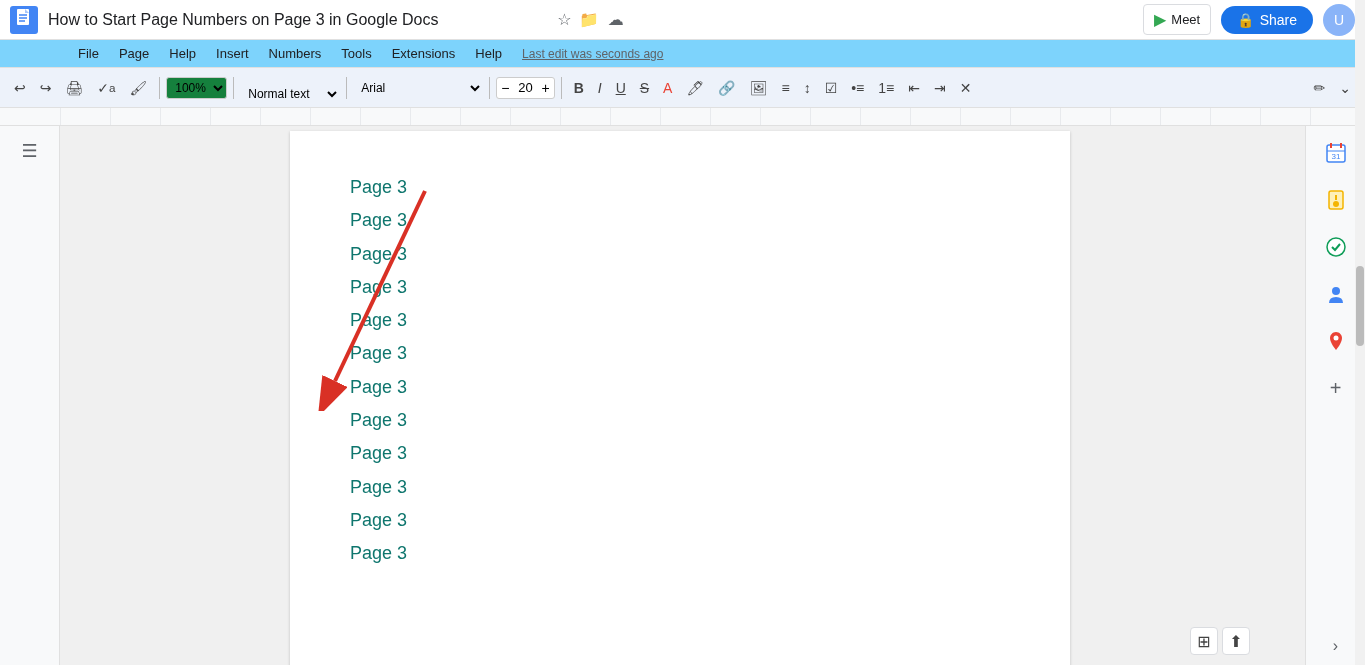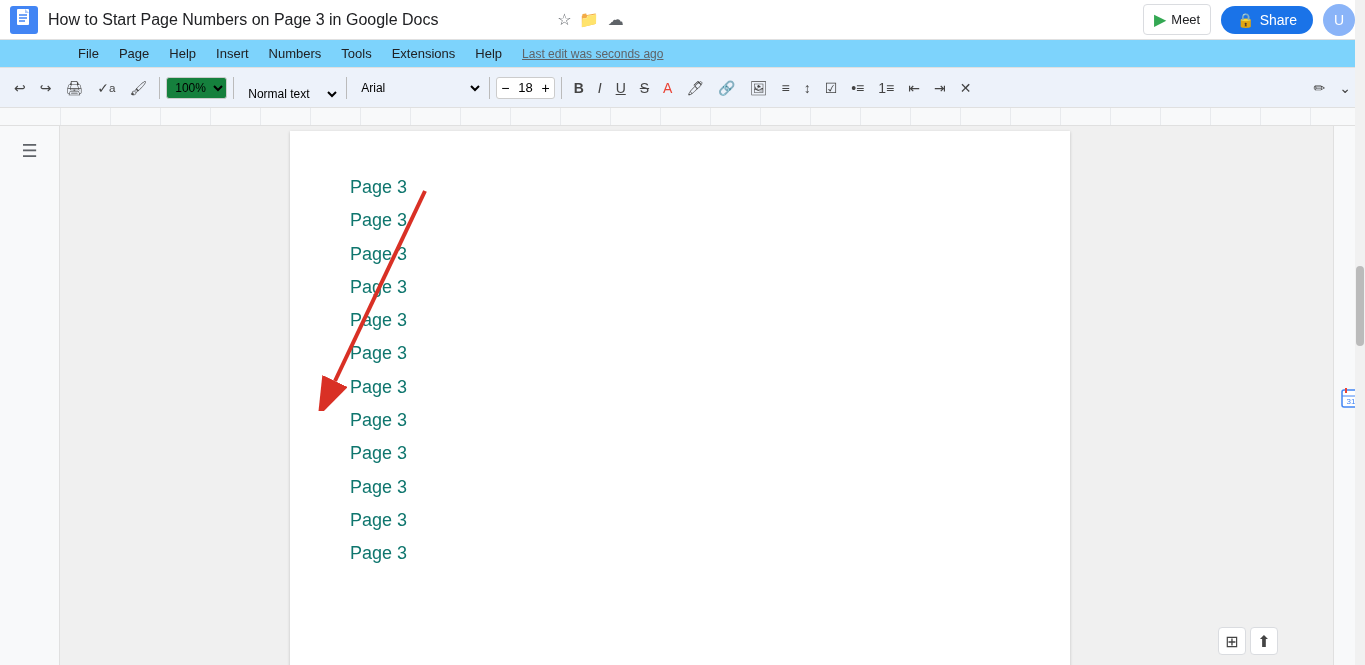--- a/index.html
+++ b/index.html
@@ -189,25 +189,25 @@
       font-size: 12px; padding: 2px 4px; cursor: pointer;
     }
 
     
     .gcal { color: #4285f4; }
     .gnotes { color: #f4b400; }
     .gtasks { color: #0f9d58; }
     .gmaps { color: #ea4335; }
 
     .right-side-panel {
-      width: 32px;
+      width: 60px;
       background: #f8f9fa;
       border-left: 1px solid #e0e0e0;
       display: flex;
-      flex-direction: row;
+      flex-direction: column;
       align-items: center;
       padding-top: 10px;
       gap: 8px;
     }
   </style>
 </head>
 <body>
 
 <div class="title-bar">
   <div class="doc-icon">
@@ -268,21 +268,21 @@
     <option>Heading 2</option>
   </select>
   <div class="tb-separator"></div>
   <select class="tb-select" style="min-width:80px;">
     <option>Arial</option>
     <option>Times New Roman</option>
   </select>
   <div class="tb-separator"></div>
   <div class="font-size-group">
     <button class="font-size-btn">−</button>
-    <span class="font-size-val">18</span>
+    <span class="font-size-val">20</span>
     <button class="font-size-btn">+</button>
   </div>
   <div class="tb-separator"></div>
   <button class="tb-btn tb-bold">B</button>
   <button class="tb-btn tb-italic">I</button>
   <button class="tb-btn tb-underline">U</button>
   <button class="tb-btn" style="text-decoration:line-through;">S</button>
   <button class="tb-btn" style="color:#ea4335;">A</button>
   <button class="tb-btn">🖊</button>
   <button class="tb-btn">🔗</button>

